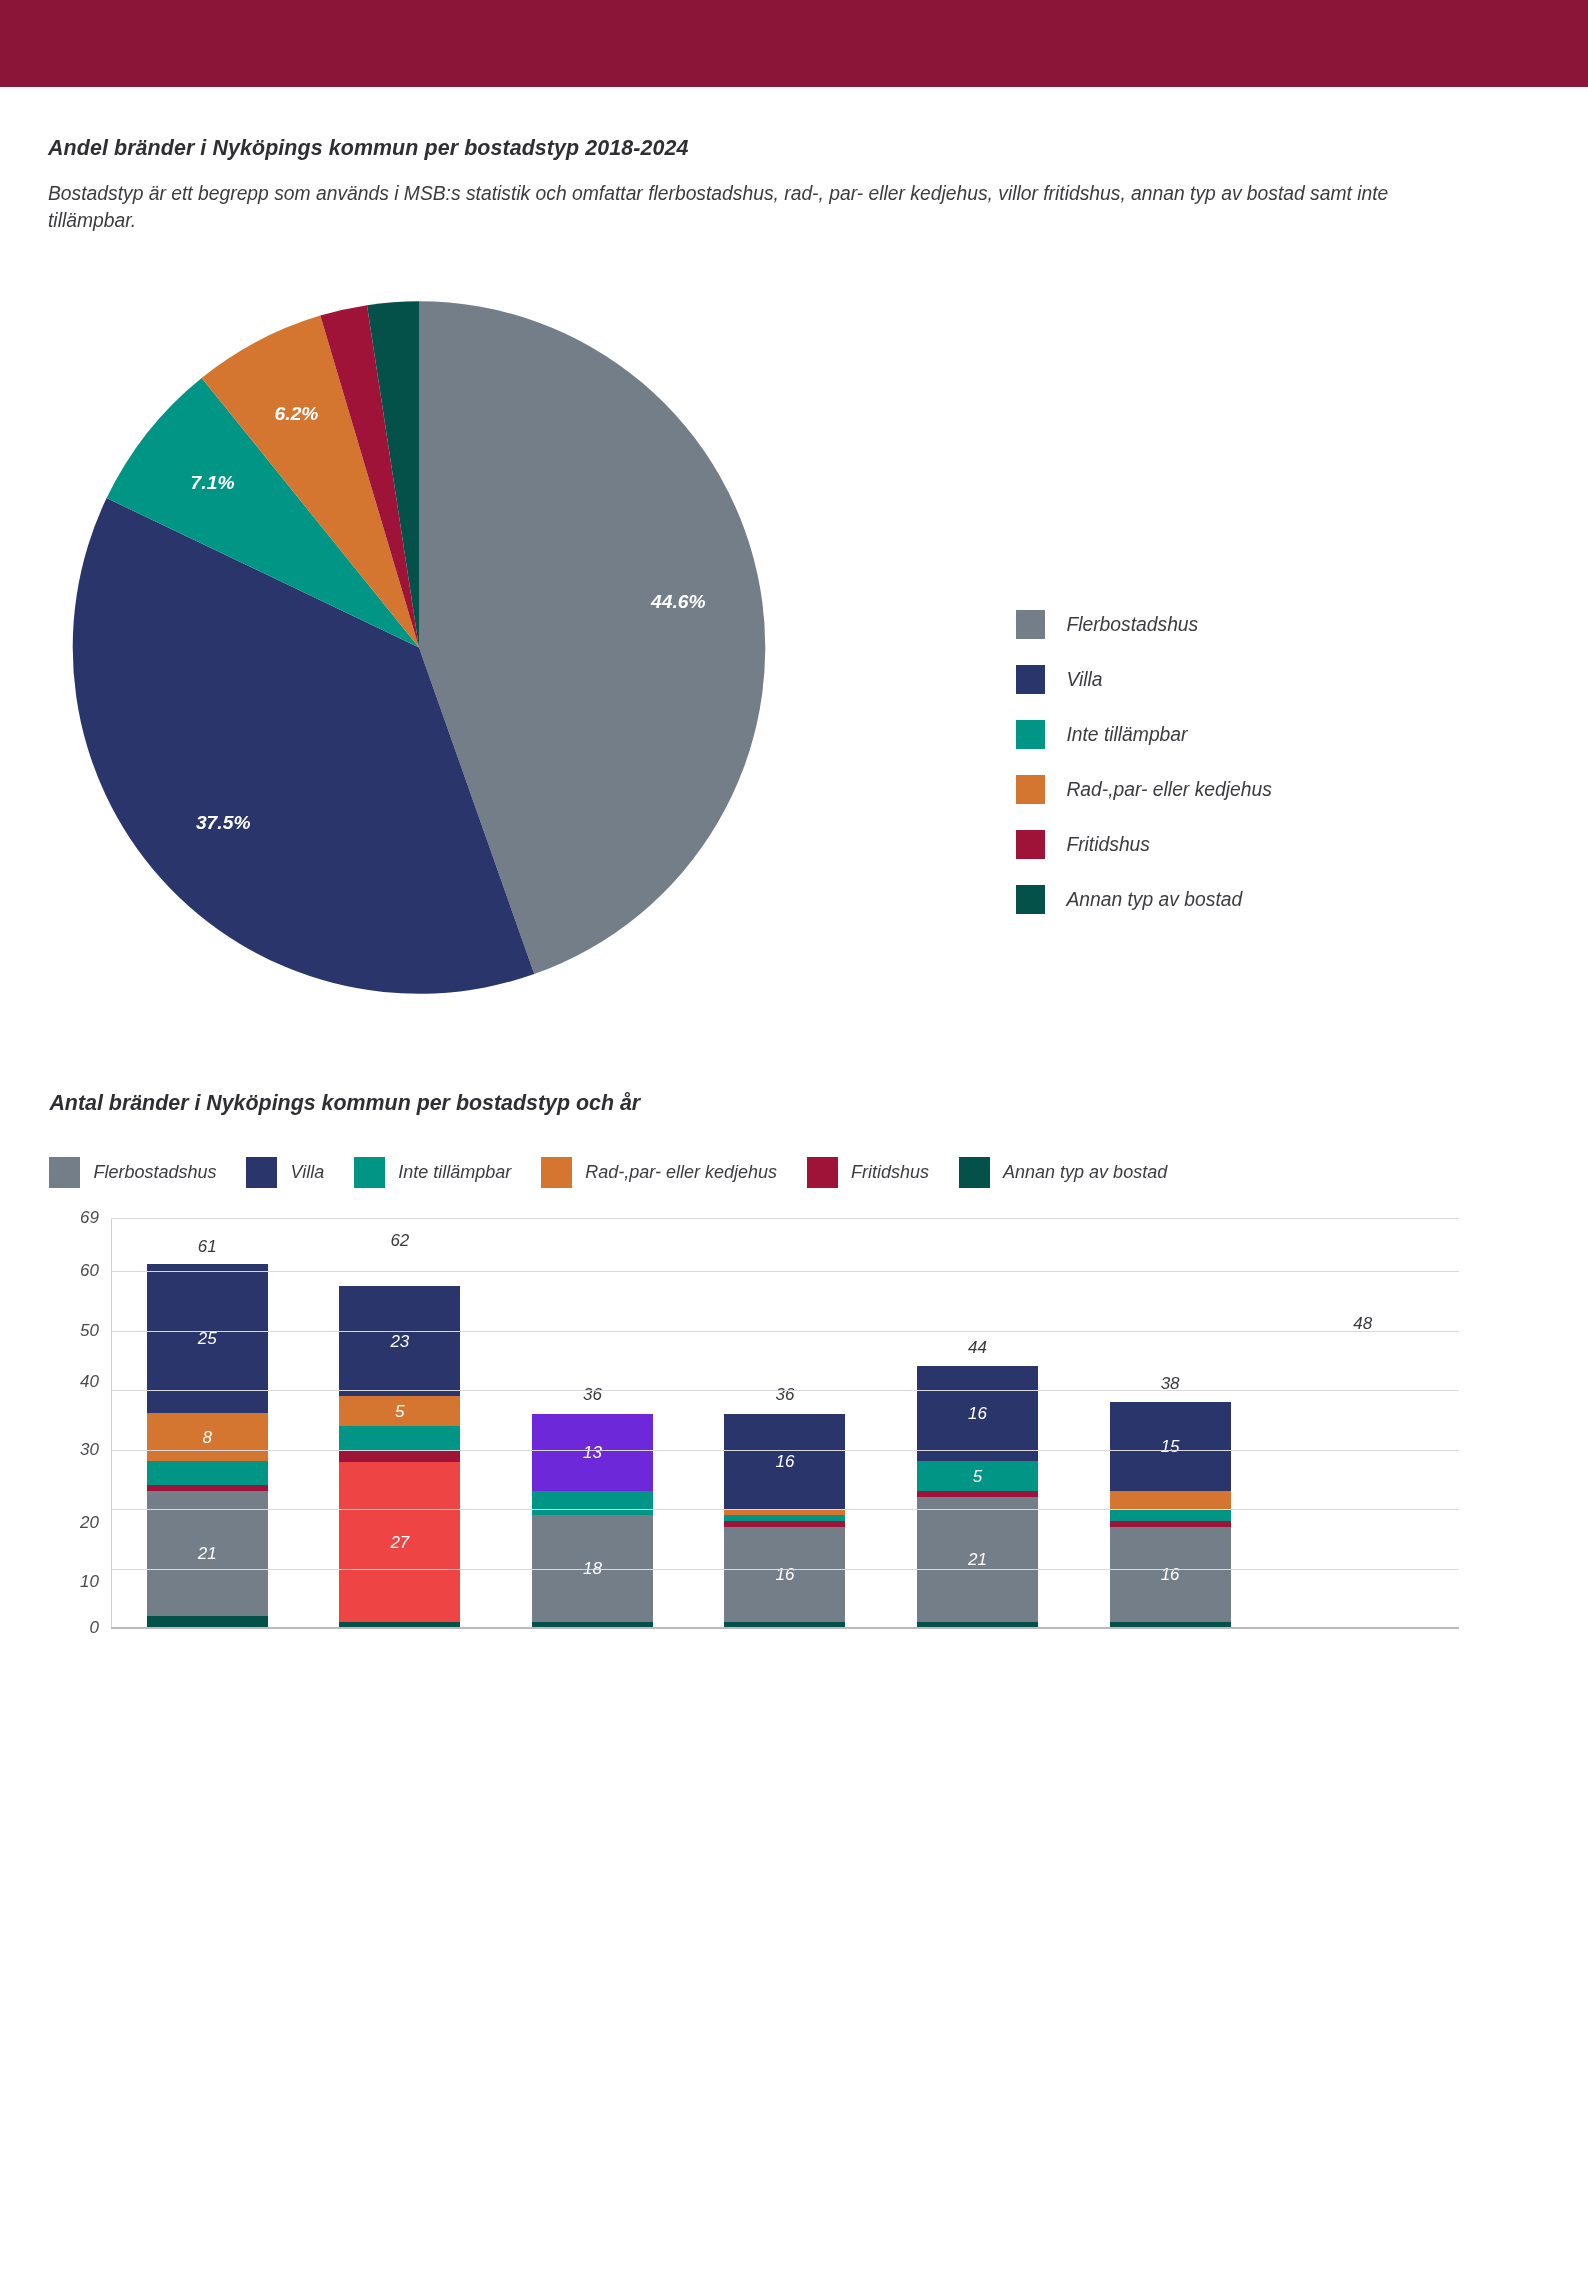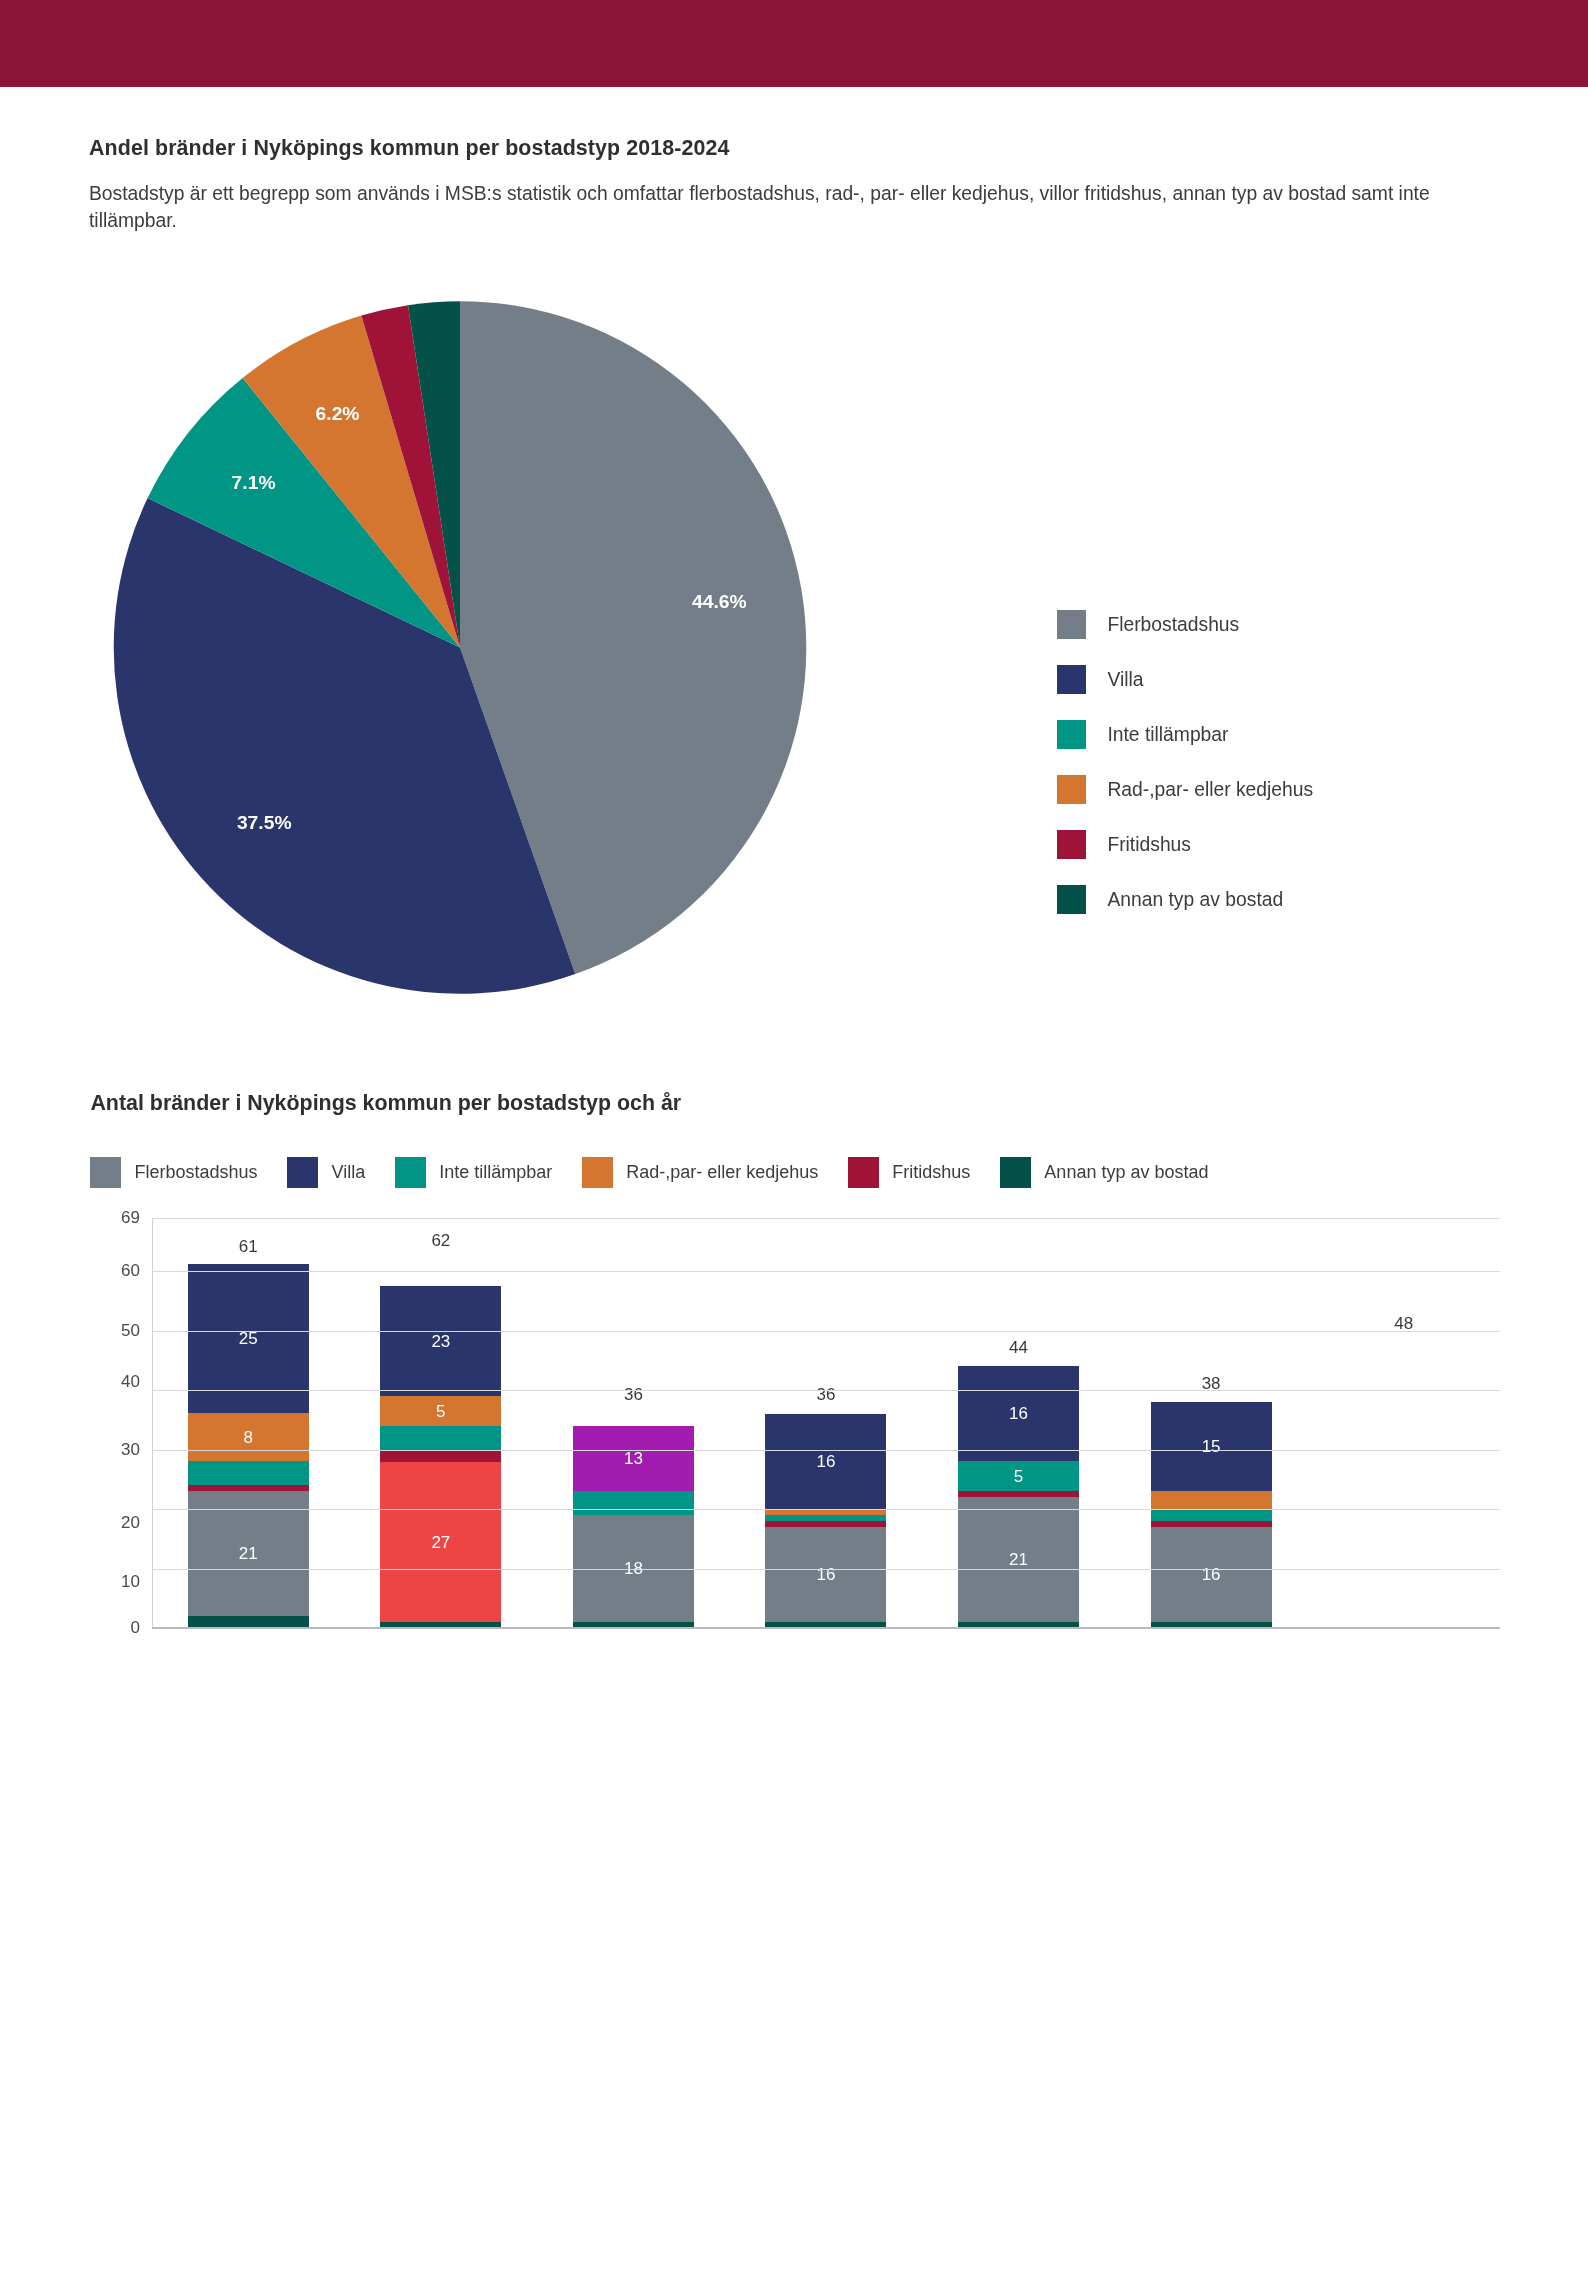--- a/index.html
+++ b/index.html
@@ -10,21 +10,21 @@
     font-family: "Liberation Sans", sans-serif;
     color: #3a3a3c;
     position: relative;
     overflow: hidden;
   }
   .banner {
     width: 1588px;
     height: 87px;
     background: #8B1538;
   }
-  .content { padding: 0 89px; }
+  .content { padding: 0 48px; font-style: italic; }
 
   .pie-block-title {
     margin-top: 49px;
     font-size: 21.4px;
     font-weight: bold;
     color: #2f2f33;
     letter-spacing: 0.1px;
   }
   .pie-block-desc {
     margin-top: 18.6px;
@@ -332,21 +332,21 @@
                 <div class="seg" style="height: 12px; background: rgb(160, 19, 56);"></div>
                 <div class="seg" style="height: 160px; background: #ef4444;">
                   <span>27</span>
                 </div>
                 <div class="seg" style="height: 6px; background: rgb(4, 81, 74);"></div>
               </div>
               <div class="total" style="bottom: 377px;">62</div>
             </div>
             <div class="barcol">
               <div class="stack">
-                <div class="seg" style="height: 65px; background: #a21caf;">
+                <div class="seg" style="height: 77px; background: #6d28d9;">
                   <span>13</span>
                 </div>
                 <div class="seg" style="height: 24px; background: rgb(0, 149, 132);"></div>
                 <div class="seg" style="height: 107px; background: rgb(115, 126, 136);">
                   <span>18</span>
                 </div>
                 <div class="seg" style="height: 6px; background: rgb(4, 81, 74);"></div>
               </div>
               <div class="total" style="bottom: 223px;">36</div>
             </div>

